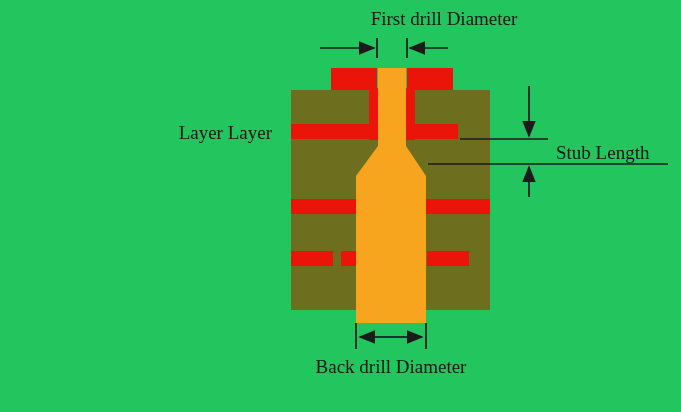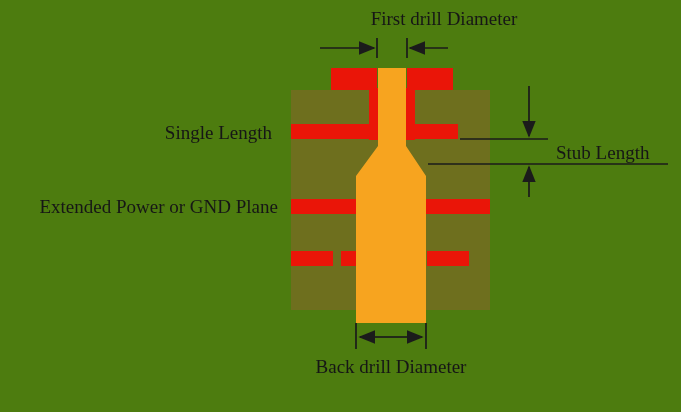--- a/index.html
+++ b/index.html
@@ -1,20 +1,20 @@
 <!DOCTYPE html>
 <html><head>
 <meta charset="utf-8">
 <style>
   html,body { margin:0; padding:0; background:#f5f5f2; }
   .canvas {
     position: relative;
     width: 681px;
     height: 412px;
-    background: #4d7c0f;
+    background: #22c55e;
     font-family: "Liberation Serif", serif;
     overflow: hidden;
   }
   .canvas svg { position:absolute; left:0; top:0; }
   .lbl {
     position: absolute;
     font-size: 19px;
     line-height: 22px;
     color: #161616;
     white-space: nowrap;
@@ -63,21 +63,20 @@
     <line x1="529" y1="197" x2="529" y2="167" stroke="#1b1b1b" stroke-width="1.7" marker-end="url(#arrow)"></line>
 
     <line x1="356" y1="323" x2="356" y2="349" stroke="#1b1b1b" stroke-width="1.7"></line>
     <line x1="426" y1="323" x2="426" y2="349" stroke="#1b1b1b" stroke-width="1.7"></line>
     <line x1="391" y1="337" x2="360" y2="337" stroke="#1b1b1b" stroke-width="1.7" marker-end="url(#arrow)"></line>
     <line x1="391" y1="337" x2="422" y2="337" stroke="#1b1b1b" stroke-width="1.7" marker-end="url(#arrow)"></line>
   </svg>
 
   <div class="lbl center" style="left:344px; top:8px; width:200px;">First drill Diameter</div>
 
-  <div class="lbl right" style="left:100px; top:122px; width:172px;">Single Length</div>
+  <div class="lbl right" style="left:100px; top:122px; width:172px;">Layer Layer</div>
 
-  <div class="lbl right" style="left:6px; top:196px; width:272px;">Extended Power or GND Plane</div>
 
   <div class="lbl center" style="left:281px; top:356px; width:220px;">Back drill Diameter</div>
 
   <div class="lbl" style="left:556px; top:142px;">Stub Length</div>
 
 </div>
 
 </body></html>

